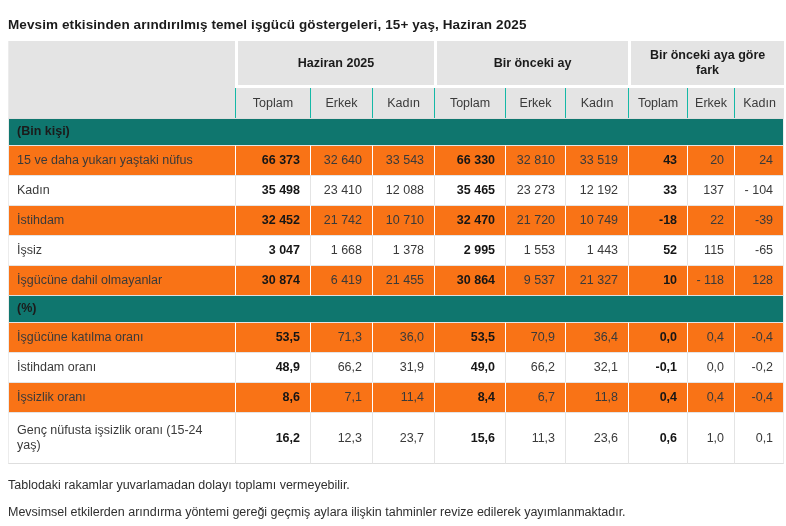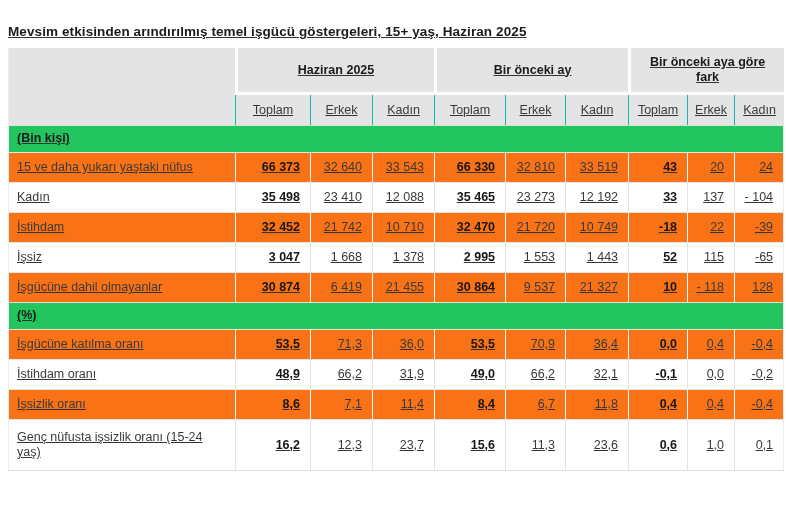--- a/index.html
+++ b/index.html
@@ -4,24 +4,23 @@
 <style>
   html, body {
     margin: 0;
     padding: 0;
     background: #ffffff;
     width: 786px;
     font-family: "Liberation Sans", "DejaVu Sans", sans-serif;
     color: #333333;
   }
   .wrap {
-    padding: 22px 8px 0 8px;
+    padding: 15px 8px 0 8px;
     box-sizing: border-box;
     width: 668px;
-    text-decoration: underline;
   }
   .title {
     font-size: 13.5px;
     font-weight: 700;
     color: #1b1b1b;
     margin: 2px 0 9px 0;
     letter-spacing: 0.1px;
   }
   table.ind {
     border-collapse: separate;
@@ -74,21 +73,21 @@
   tbody td.lbl {
     text-align: left;
     padding: 7px 8px;
     border-left: 1px solid #ececec;
     color: #3a3a3a;
   }
   tbody tr.shade td { background: #f97316; border-left-color: #ffffff; }
   tbody tr.shade td.lbl { border-left-color: #ececec; }
   tbody td.b { font-weight: 700; color: #161616; }
   tbody tr.sect td {
-    background: #22c55e;
+    background: #0f766e;
     text-align: left;
     font-weight: 700;
     color: #1b1b1b;
     padding: 5px 8px 6px 8px;
     border-top: 1px solid #dedede;
     border-left: 1px solid #ececec;
     height: 26px;
   }
   tbody td:last-child { border-right: 1px solid #ececec; }
   tbody tr:last-child td { border-bottom: 1px solid #dedede; }
@@ -261,13 +260,17 @@
         <td class="b">15,6</td>
         <td>11,3</td>
         <td>23,6</td>
         <td class="b">0,6</td>
         <td>1,0</td>
         <td>0,1</td>
       </tr>
     </tbody>
   </table>
 
+  <div class="notes">
+    <p class="note">Tablodaki rakamlar yuvarlamadan dolayı toplamı vermeyebilir.</p>
+    <p class="note">Mevsimsel etkilerden arındırma yöntemi gereği geçmiş aylara ilişkin tahminler revize edilerek yayımlanmaktadır.</p>
+  </div>
 </div>
 
 </body></html>

